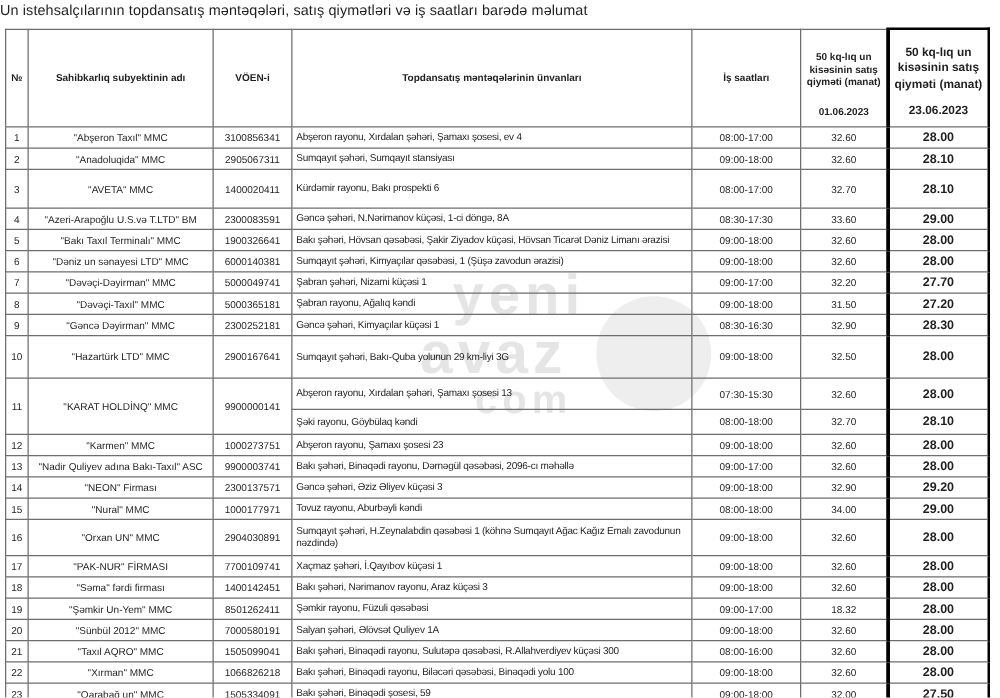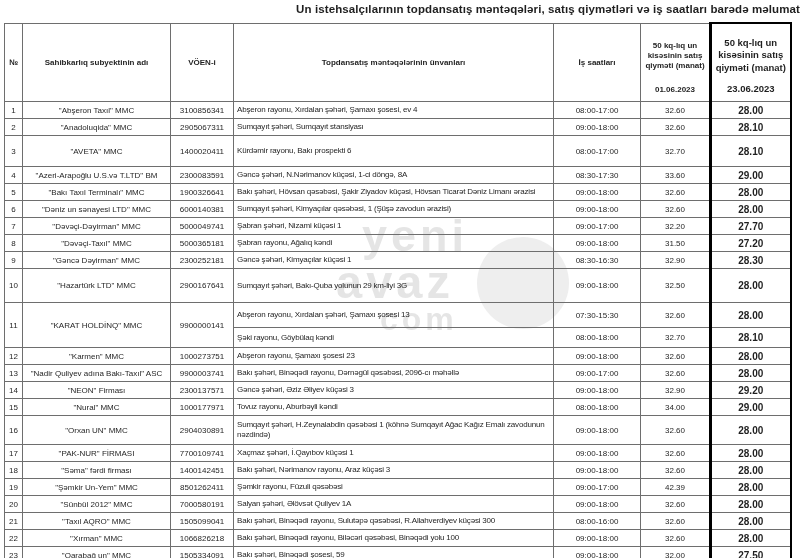--- a/index.html
+++ b/index.html
@@ -1,22 +1,22 @@
 <!DOCTYPE html>
 <html><head>
 <meta charset="utf-8">
 <style>
   html,body{margin:0;padding:0;}
   body{
     width:800px;height:558px;background:#ffffff;position:relative;overflow:hidden;
     font-family:"Liberation Sans", sans-serif;color:#1f1f1f;
   }
   .page-title{
-    position:absolute;top:3px;left:0;width:100%;text-align:right;
-    font-size:11.5px;font-weight:bold;letter-spacing:0.1px;
+    position:absolute;top:3px;left:0;width:100%;text-align:left;
+    font-size:11.5px;font-weight:normal;letter-spacing:0.1px;
   }
   
   .watermark{position:absolute;font-weight:bold;color:rgba(125,125,125,0.20);
     line-height:1;letter-spacing:4px;pointer-events:none;z-index:0;}
   .wm1{top:213px;left:362px;font-size:45px;}
   .wm2{top:258px;left:336px;font-size:47px;}
   .wm3{top:303px;left:380px;font-size:32px;}
   .wm-circle{position:absolute;top:237px;left:477px;width:92px;height:92px;border-radius:50%;
     background:rgba(125,125,125,0.13);pointer-events:none;z-index:0;}
   table{
@@ -252,21 +252,21 @@
         <td class="c">09:00-18:00</td>
         <td class="c">32.60</td>
         <td class="c final">28.00</td>
       </tr>
       <tr style="height: 17px;">
         <td class="c">19</td>
         <td class="c">"Şəmkir Un-Yem" MMC</td>
         <td class="c">8501262411</td>
         <td class="l">Şəmkir rayonu, Füzuli qəsəbəsi</td>
         <td class="c">09:00-17:00</td>
-        <td class="c">42.39</td>
+        <td class="c">18.32</td>
         <td class="c final">28.00</td>
       </tr>
       <tr style="height: 17px;">
         <td class="c">20</td>
         <td class="c">"Sünbül 2012" MMC</td>
         <td class="c">7000580191</td>
         <td class="l">Salyan şəhəri, Əlövsət Quliyev 1A</td>
         <td class="c">09:00-18:00</td>
         <td class="c">32.60</td>
         <td class="c final">28.00</td>

